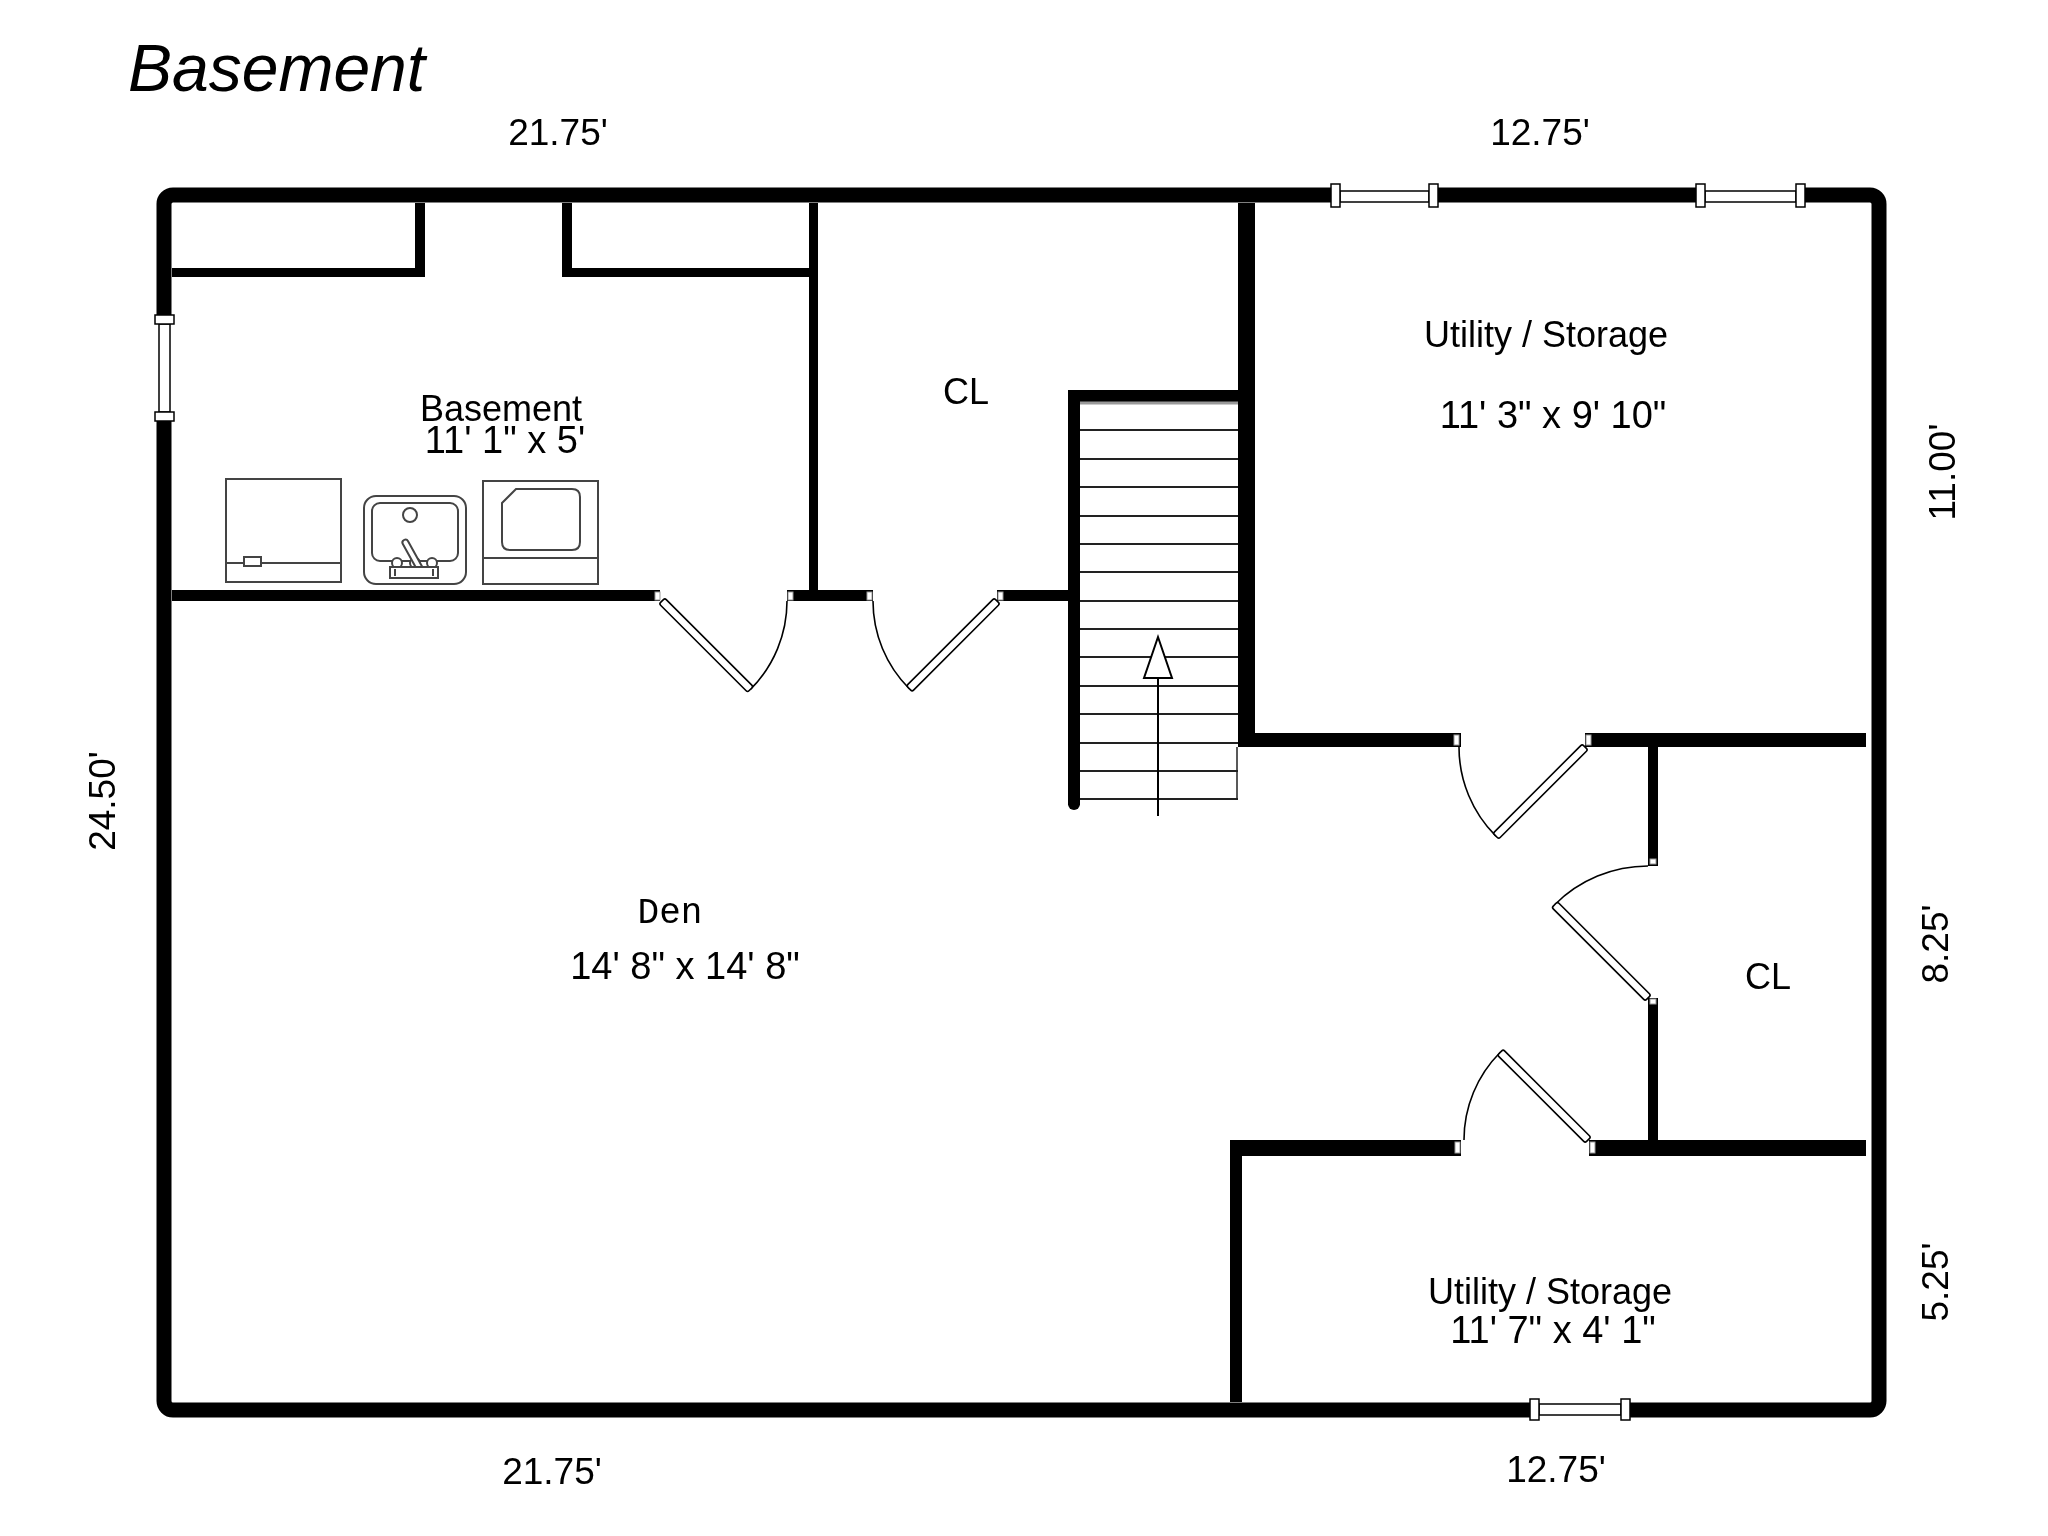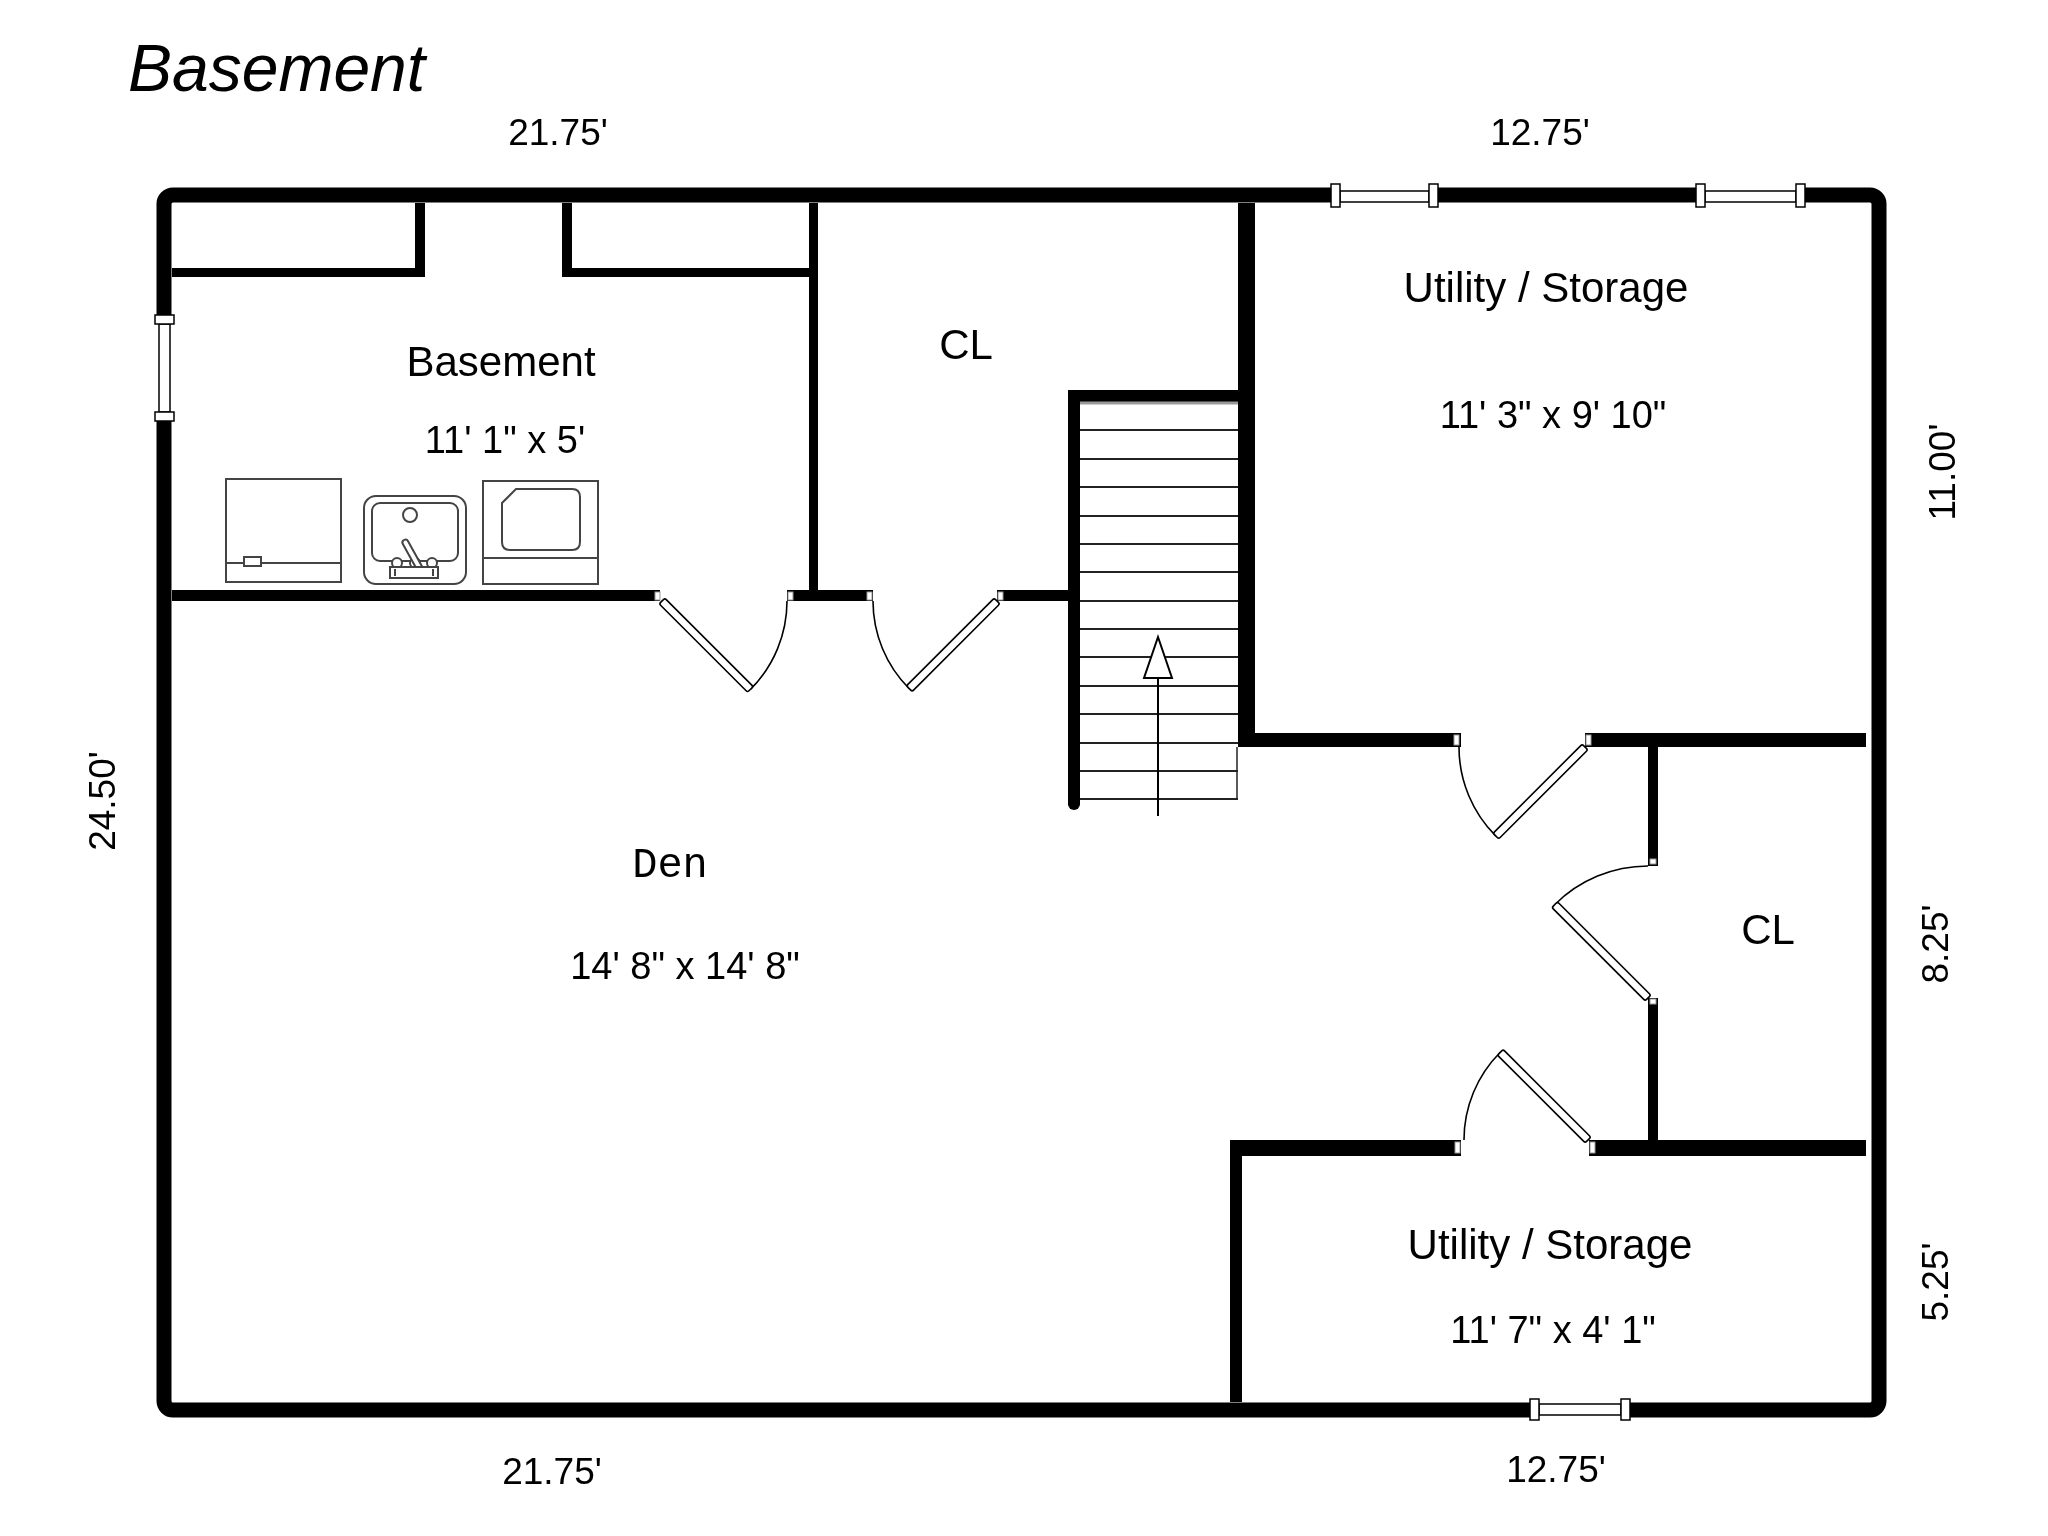--- a/index.html
+++ b/index.html
@@ -1,20 +1,20 @@
 <!DOCTYPE html>
 <html><head>
 <meta charset="utf-8">
 <style>
   html,body{margin:0;padding:0;background:#fff;}
   #plan{position:relative;width:2048px;height:1536px;background:#fff;
         font-family:"Liberation Sans", sans-serif;color:#000;overflow:hidden;}
   #plan svg{position:absolute;left:0;top:0;}
   .lbl{position:absolute;transform:translate(-50%,-50%);white-space:nowrap;color:#000;}
-  .room-name{font-size:42px;}
+  .room-name{font-size:36px;margin-top:47px;}
   .room-size{font-size:38px;}
   .dim{font-size:37px;}
   .dim.vert{transform:translate(-50%,-50%) rotate(-90deg);}
   .title{position:absolute;font-size:66px;white-space:nowrap;}
 </style>
 </head>
 <body>
 
 <div id="plan">
 

